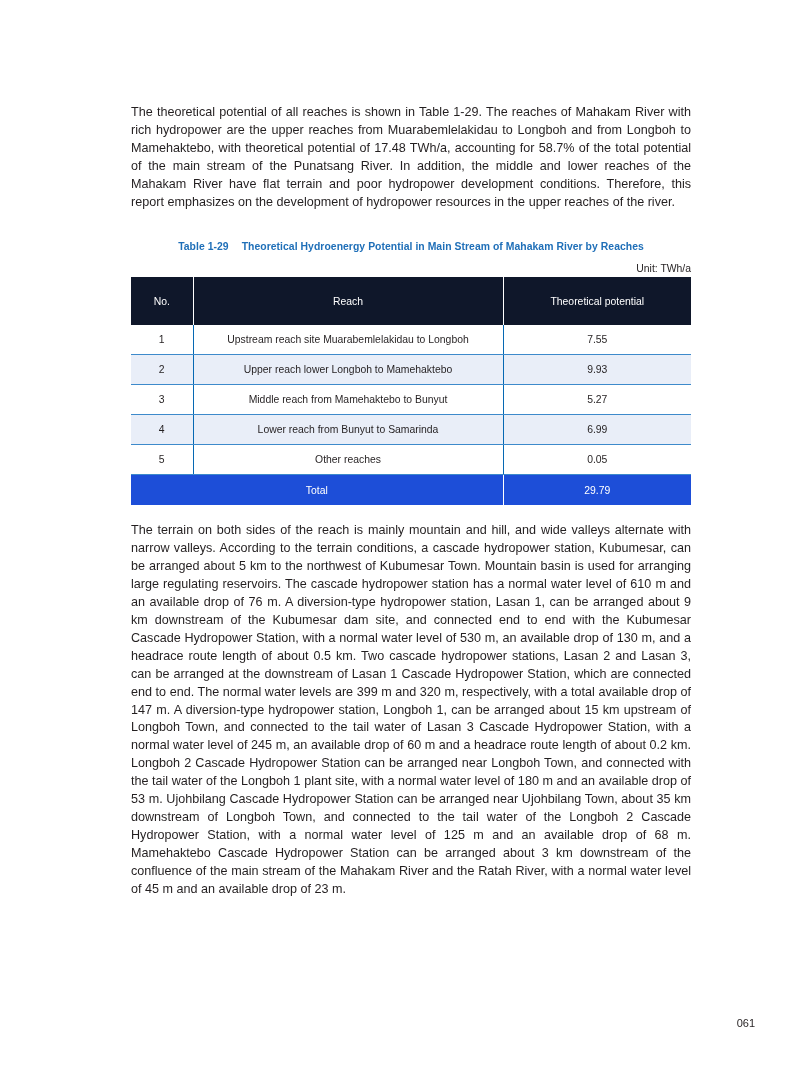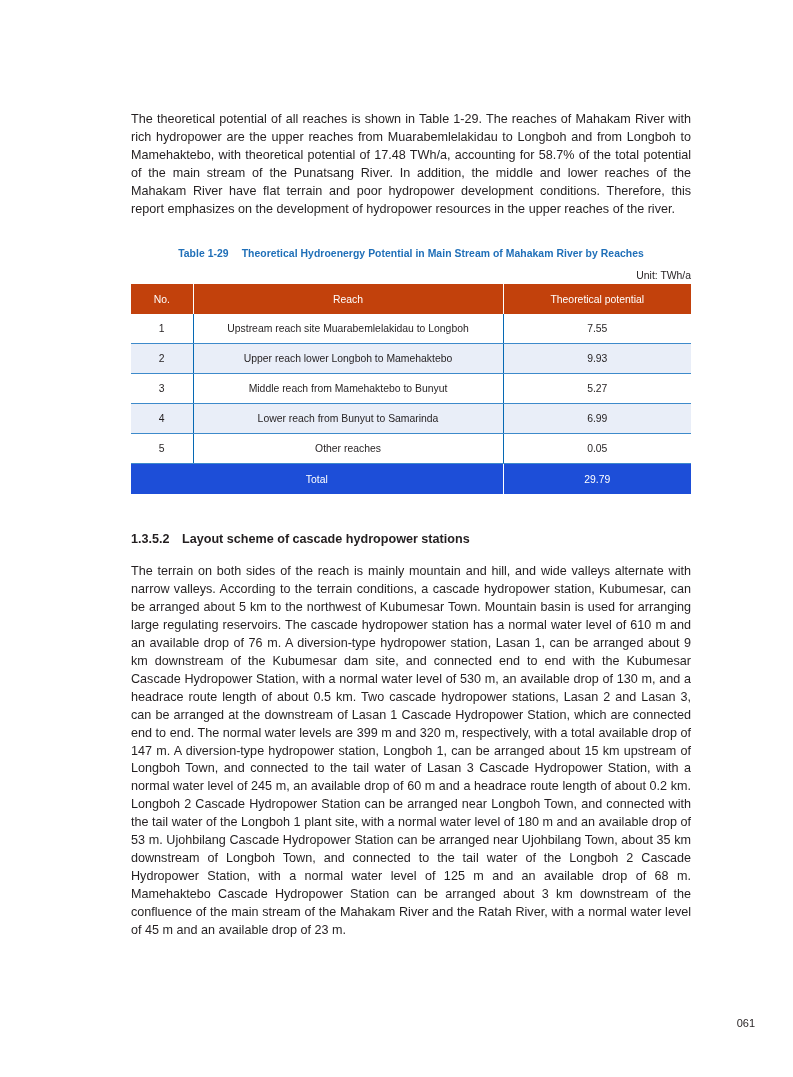--- a/index.html
+++ b/index.html
@@ -11,21 +11,21 @@
       width: 793px;
       height: 1077px;
       position: relative;
       font-family: "Liberation Sans", sans-serif;
       color: #231f20;
       overflow: hidden;
     }
     .page {
       position: absolute;
       left: 131px;
-      top: 111px;
+      top: 104px;
       width: 560px;
     }
     .para {
       font-size: 12.6px;
       line-height: 17.9px;
       text-align: justify;
       margin: 0;
       color: #231f20;
     }
     .table-caption {
@@ -53,24 +53,24 @@
       font-size: 10.4px;
       margin-top: 1px;
       table-layout: fixed;
     }
     table.data th, table.data td {
       text-align: center;
       vertical-align: middle;
       padding: 0;
     }
     table.data thead th {
-      background: #c2410c;
+      background: #0f172a;
       color: #ffffff;
       font-weight: normal;
-      height: 30px;
+      height: 48px;
       border-right: 1px solid #ffffff;
     }
     table.data thead th:last-child { border-right: none; }
     table.data tbody td {
       height: 29px;
       border-bottom: 1.5px solid #3d8acb;
       border-right: 1.5px solid #0668b3;
       color: #231f20;
     }
     table.data tbody td:last-child { border-right: none; }
@@ -156,21 +156,17 @@
       </tr>
     </tbody>
     <tfoot>
       <tr>
         <td colspan="2">Total</td>
         <td>29.79</td>
       </tr>
     </tfoot>
   </table>
 
-  <div class="section-heading">
-    <span class="sec-num">1.3.5.2</span>
-    <span>Layout scheme of cascade hydropower stations</span>
-  </div>
 
   <p class="para para2">The terrain on both sides of the reach is mainly mountain and hill, and wide valleys alternate with narrow valleys. According to the terrain conditions, a cascade hydropower station, Kubumesar, can be arranged about 5 km to the northwest of Kubumesar Town. Mountain basin is used for arranging large regulating reservoirs. The cascade hydropower station has a normal water level of 610 m and an available drop of 76 m. A diversion-type hydropower station, Lasan 1, can be arranged about 9 km downstream of the Kubumesar dam site, and connected end to end with the Kubumesar Cascade Hydropower Station, with a normal water level of 530 m, an available drop of 130 m, and a headrace route length of about 0.5 km. Two cascade hydropower stations, Lasan 2 and Lasan 3, can be arranged at the downstream of Lasan 1 Cascade Hydropower Station, which are connected end to end. The normal water levels are 399 m and 320 m, respectively, with a total available drop of 147 m. A diversion-type hydropower station, Longboh 1, can be arranged about 15 km upstream of Longboh Town, and connected to the tail water of Lasan 3 Cascade Hydropower Station, with a normal water level of 245 m, an available drop of 60 m and a headrace route length of about 0.2 km. Longboh 2 Cascade Hydropower Station can be arranged near Longboh Town, and connected with the tail water of the Longboh 1 plant site, with a normal water level of 180 m and an available drop of 53 m. Ujohbilang Cascade Hydropower Station can be arranged near Ujohbilang Town, about 35 km downstream of Longboh Town, and connected to the tail water of the Longboh 2 Cascade Hydropower Station, with a normal water level of 125 m and an available drop of 68 m. Mamehaktebo Cascade Hydropower Station can be arranged about 3 km downstream of the confluence of the main stream of the Mahakam River and the Ratah River, with a normal water level of 45 m and an available drop of 23 m.</p>
 </div>
 
 <div class="page-number">061</div>
 
 </body></html>

